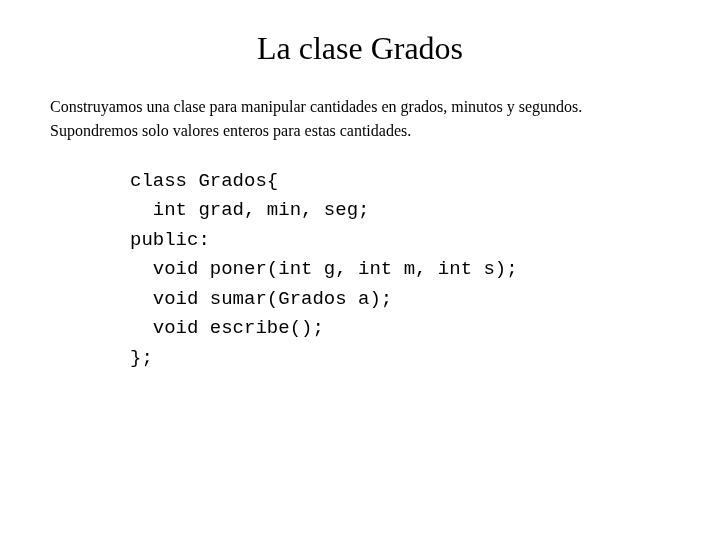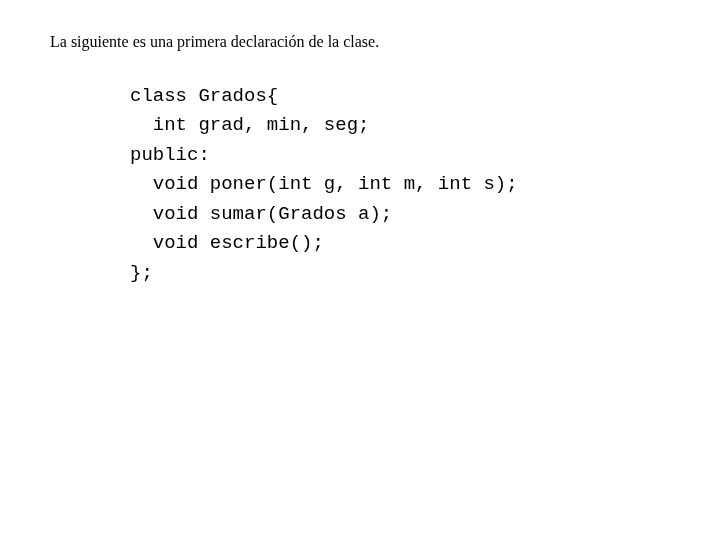--- a/index.html
+++ b/index.html
@@ -52,23 +52,26 @@
       line-height: 1.55;
       color: #000000;
       padding-left: 80px;
       white-space: pre;
     }
   </style>
 </head>
 <body>
 
 <div class="page">
+  <h1 class="title">La clase Grados</h1>
 
+  <p class="description">Construyamos una clase para manipular cantidades en grados,
+minutos y segundos. Supondremos solo valores enteros para estas
+cantidades.</p>
 
-  <p class="second-paragraph">La siguiente es una primera declaración de la clase.</p>
 
   <pre class="code-block">class Grados{
   int grad, min, seg;
 public:
   void poner(int g, int m, int s);
   void sumar(Grados a);
   void escribe();
 };</pre>
 </div>
 

